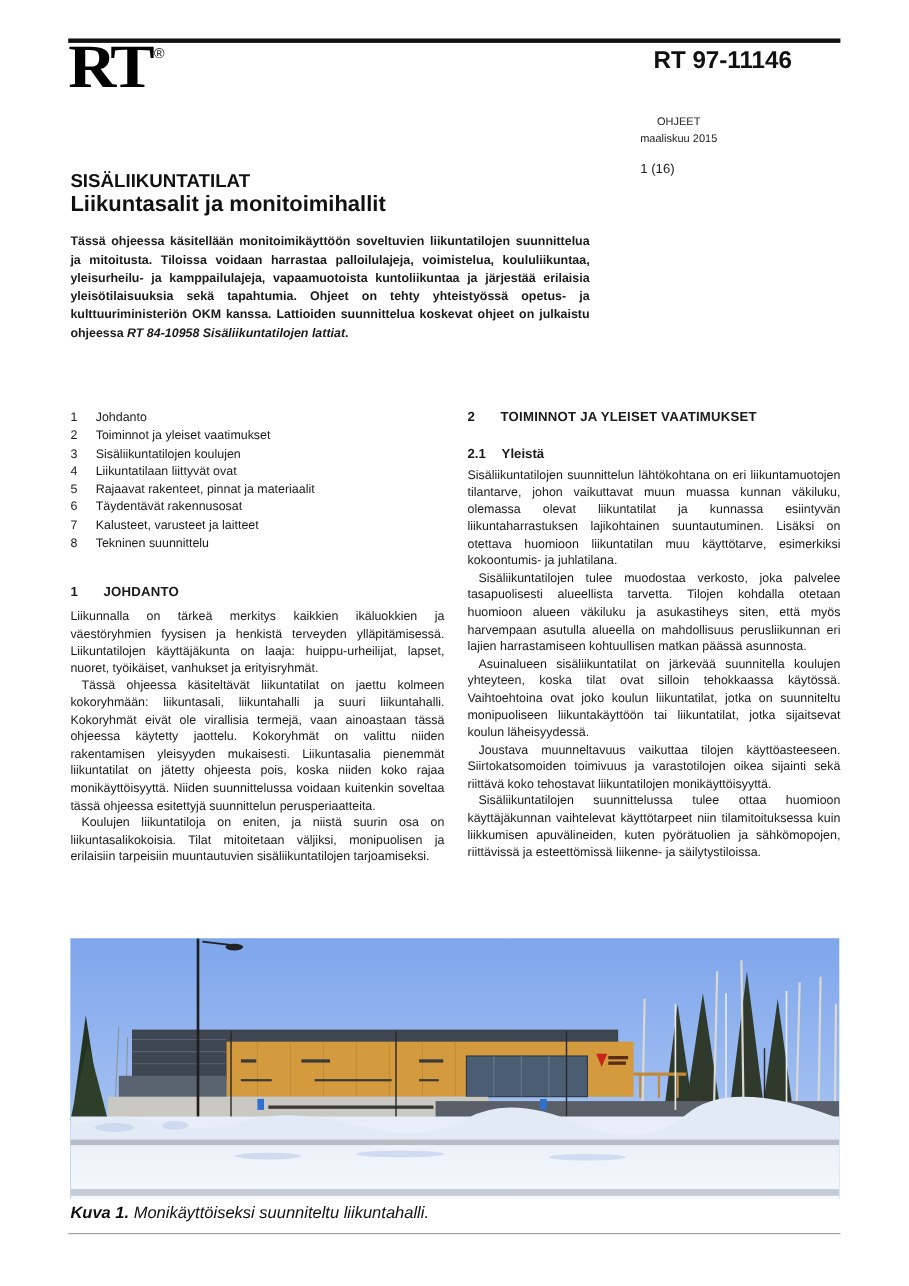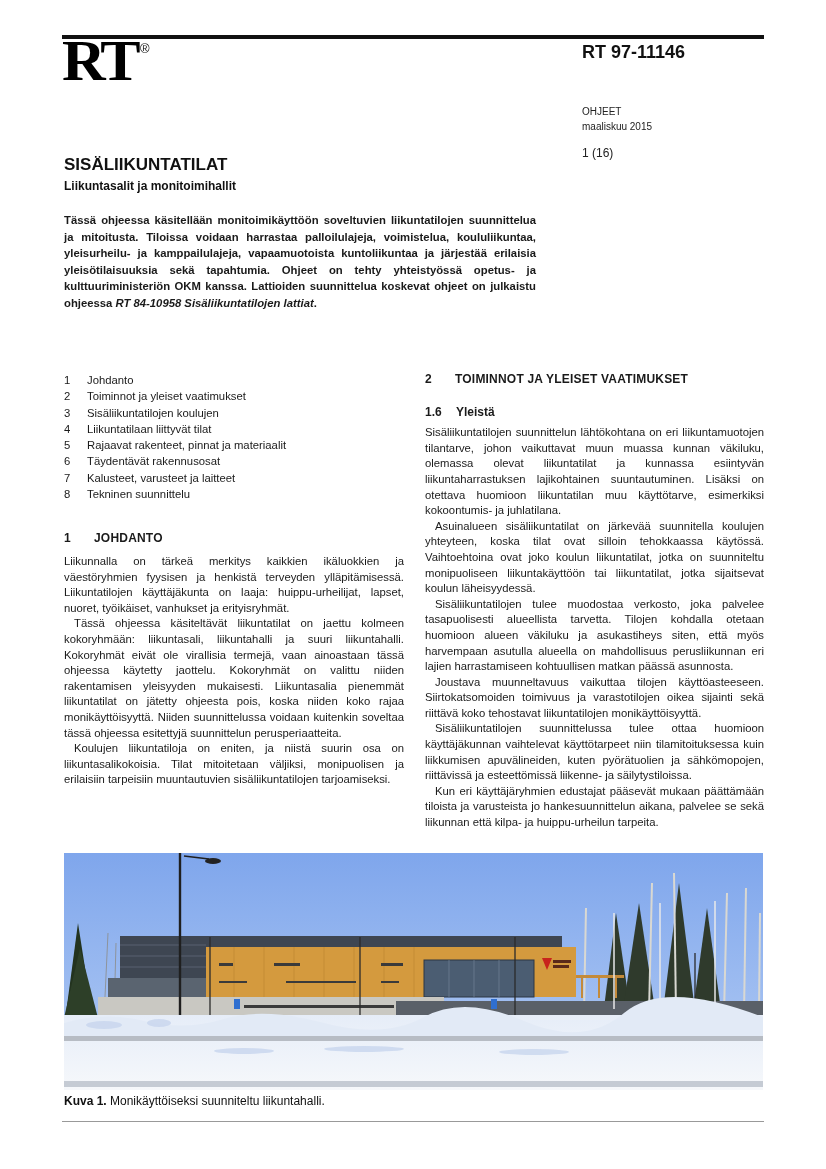--- a/index.html
+++ b/index.html
@@ -4,27 +4,27 @@
   <style>
     html, body { margin: 0; padding: 0; background: #ffffff; }
     body { width: 826px; height: 1169px; position: relative; overflow: hidden;
            font-family: "DejaVu Sans", "Liberation Sans", sans-serif; color: #1a1a1a; }
     .abs { position: absolute; }
 
     .top-rule { left: 62px; top: 35px; width: 702px; height: 4px; background: #111; }
     .logo { left: 62px; top: 36px; font-family: "Liberation Serif", "DejaVu Serif", serif;
             font-weight: bold; font-size: 56px; line-height: 50px; letter-spacing: -3px; color: #000; transform: scaleX(1.08); transform-origin: left; }
     .logo-reg { left: 140px; top: 41px; font-family: "Liberation Sans", sans-serif; font-size: 13px; color: #111; }
-    .doc-id { left: 582px; top: 42px; font-family: "Liberation Sans", sans-serif; font-weight: bold; font-size: 18px; color: #111; }
+    .doc-id { left: 594px; top: 42px; font-family: "Liberation Sans", sans-serif; font-weight: bold; font-size: 22px; color: #111; }
     .meta { left: 582px; top: 104px; font-family: "Liberation Sans", sans-serif; font-size: 10px; line-height: 15px; color: #222; }
-    .meta div { white-space: nowrap; }
+    .meta div { white-space: nowrap; text-align: center; }
     .page-no { left: 582px; top: 146px; font-family: "Liberation Sans", sans-serif; font-size: 12px; color: #222; }
 
     .title { left: 64px; top: 155px; font-family: "Liberation Sans", sans-serif; font-weight: bold; font-size: 17px; line-height: 20px; color: #111; text-align: center; }
-    .subtitle { left: 64px; top: 176px; font-family: "Liberation Sans", sans-serif; font-weight: bold; font-size: 12px; line-height: 20px; color: #111; }
+    .subtitle { left: 64px; top: 176px; font-family: "Liberation Sans", sans-serif; font-weight: bold; font-size: 20px; line-height: 20px; color: #111; }
 
     .abstract { left: 64px; top: 212px; width: 472px; font-family: "Liberation Sans", sans-serif; font-weight: bold;
                 font-size: 11.3px; line-height: 16.6px; text-align: justify; color: #1a1a1a; }
     .abstract em { font-style: italic; }
 
     .col { position: absolute; font-family: "Liberation Sans", sans-serif; font-size: 11.3px; line-height: 15.6px; color: #1a1a1a; }
     .col-left { left: 64px; top: 372px; width: 340px; }
     .col-right { left: 425px; top: 372px; width: 339px; }
 
     .h-toc { font-weight: bold; font-size: 12px; margin: 0 0 6px 0; letter-spacing: 0.2px; }
@@ -34,21 +34,21 @@
 
     .h1 { display: flex; font-weight: bold; font-size: 12px; margin: 0; letter-spacing: 0.2px; }
     .h1-num { width: 30px; flex: none; }
     .h2 { display: flex; font-weight: bold; font-size: 12px; margin: 0; }
     .h2-num { width: 31px; flex: none; }
 
     .p { margin: 0; text-align: justify; }
     .p.indent { text-indent: 10px; }
 
     .photo { left: 64px; top: 853px; width: 699px; height: 237px; overflow: hidden; background: #8fb4ef; }
-    .caption { left: 64px; top: 1094px; font-family: "Liberation Sans", sans-serif; font-size: 12px; color: #111; }
+    .caption { left: 64px; top: 1094px; font-family: "Liberation Sans", sans-serif; font-style: italic; font-size: 15px; color: #111; }
     .caption b { font-weight: bold; }
     .foot-rule { left: 62px; top: 1121px; width: 702px; height: 1px; background: #999; }
     .footer { left: 64px; top: 1128px; font-family: "Liberation Sans", sans-serif; font-size: 7.5px; color: #333; margin-top: 42px; }
   </style>
 </head>
 <body>
 
 <div class="abs top-rule"></div>
 <div class="abs logo">RT</div>
 <div class="abs logo-reg">®</div>
@@ -73,21 +73,21 @@
     <div class="toc-item">
         <span class="toc-num">2</span>
         <span>Toiminnot ja yleiset vaatimukset</span>
       </div>
     <div class="toc-item">
         <span class="toc-num">3</span>
         <span>Sisäliikuntatilojen koulujen</span>
       </div>
     <div class="toc-item">
         <span class="toc-num">4</span>
-        <span>Liikuntatilaan liittyvät tilat</span>
+        <span>Liikuntatilaan liittyvät ovat</span>
       </div>
     <div class="toc-item">
         <span class="toc-num">5</span>
         <span>Rajaavat rakenteet, pinnat ja materiaalit</span>
       </div>
     <div class="toc-item">
         <span class="toc-num">6</span>
         <span>Täydentävät rakennusosat</span>
       </div>
     <div class="toc-item">
@@ -108,29 +108,28 @@
   <p class="p indent">Tässä ohjeessa käsiteltävät liikuntatilat on jaettu kolmeen kokoryhmään: liikuntasali, liikuntahalli ja suuri liikuntahalli. Kokoryhmät eivät ole virallisia termejä, vaan ainoastaan tässä ohjeessa käytetty jaottelu. Kokoryhmät on valittu niiden rakentamisen yleisyyden mukaisesti. Liikuntasalia pienemmät liikuntatilat on jätetty ohjeesta pois, koska niiden koko rajaa monikäyttöisyyttä. Niiden suunnittelussa voidaan kuitenkin soveltaa tässä ohjeessa esitettyjä suunnittelun perusperiaatteita.</p>
   <p class="p indent">Koulujen liikuntatiloja on eniten, ja niistä suurin osa on liikuntasalikokoisia. Tilat mitoitetaan väljiksi, monipuolisen ja erilaisiin tarpeisiin muuntautuvien sisäliikuntatilojen tarjoamiseksi.</p>
 </div>
 
 <div class="col col-right">
   <div class="h1" style="margin-bottom:17px;">
     <span class="h1-num">2</span>
     <span>TOIMINNOT JA YLEISET VAATIMUKSET</span>
   </div>
   <div class="h2" style="margin-bottom:5px;">
-    <span class="h2-num">1.6</span>
+    <span class="h2-num">2.1</span>
     <span>Yleistä</span>
   </div>
   <p class="p">Sisäliikuntatilojen suunnittelun lähtökohtana on eri liikuntamuotojen tilantarve, johon vaikuttavat muun muassa kunnan väkiluku, olemassa olevat liikuntatilat ja kunnassa esiintyvän liikuntaharrastuksen lajikohtainen suuntautuminen. Lisäksi on otettava huomioon liikuntatilan muu käyttötarve, esimerkiksi kokoontumis- ja juhlatilana.</p>
+  <p class="p indent">Sisäliikuntatilojen tulee muodostaa verkosto, joka palvelee tasapuolisesti alueellista tarvetta. Tilojen kohdalla otetaan huomioon alueen väkiluku ja asukastiheys siten, että myös harvempaan asutulla alueella on mahdollisuus perusliikunnan eri lajien harrastamiseen kohtuullisen matkan päässä asunnosta.</p>
   <p class="p indent">Asuinalueen sisäliikuntatilat on järkevää suunnitella koulujen yhteyteen, koska tilat ovat silloin tehokkaassa käytössä. Vaihtoehtoina ovat joko koulun liikuntatilat, jotka on suunniteltu monipuoliseen liikuntakäyttöön tai liikuntatilat, jotka sijaitsevat koulun läheisyydessä.</p>
-  <p class="p indent">Sisäliikuntatilojen tulee muodostaa verkosto, joka palvelee tasapuolisesti alueellista tarvetta. Tilojen kohdalla otetaan huomioon alueen väkiluku ja asukastiheys siten, että myös harvempaan asutulla alueella on mahdollisuus perusliikunnan eri lajien harrastamiseen kohtuullisen matkan päässä asunnosta.</p>
   <p class="p indent">Joustava muunneltavuus vaikuttaa tilojen käyttöasteeseen. Siirtokatsomoiden toimivuus ja varastotilojen oikea sijainti sekä riittävä koko tehostavat liikuntatilojen monikäyttöisyyttä.</p>
   <p class="p indent">Sisäliikuntatilojen suunnittelussa tulee ottaa huomioon käyttäjäkunnan vaihtelevat käyttötarpeet niin tilamitoituksessa kuin liikkumisen apuvälineiden, kuten pyörätuolien ja sähkömopojen, riittävissä ja esteettömissä liikenne- ja säilytystiloissa.</p>
-  <p class="p indent">Kun eri käyttäjäryhmien edustajat pääsevät mukaan päättämään tiloista ja varusteista jo hankesuunnittelun aikana, palvelee se sekä liikunnan että kilpa- ja huippu-urheilun tarpeita.</p>
 </div>
 
 <div class="abs photo">
   <svg width="699" height="237" viewBox="0 0 699 237" xmlns="http://www.w3.org/2000/svg">
     <defs>
       <linearGradient id="sky" x1="0" y1="0" x2="0" y2="1">
         <stop offset="0" stop-color="#7fa6ec"></stop>
         <stop offset="1" stop-color="#b3ccf4"></stop>
       </linearGradient>
       <linearGradient id="snow" x1="0" y1="0" x2="0" y2="1">

